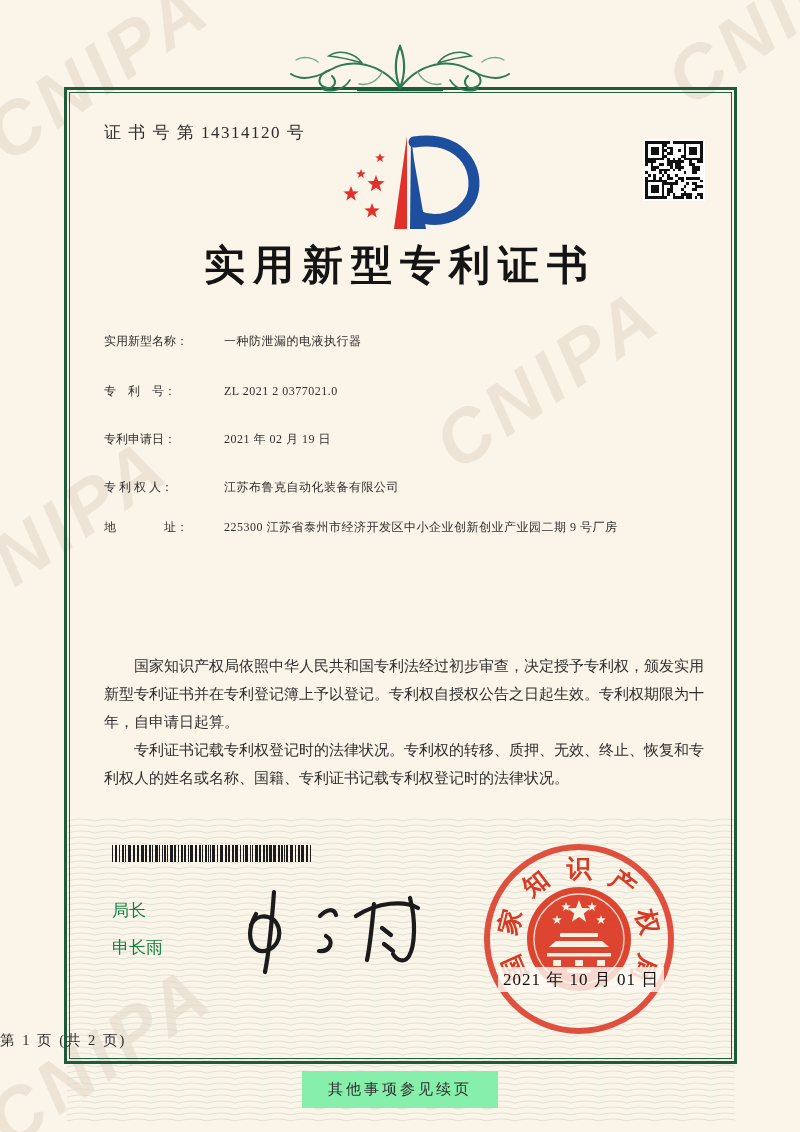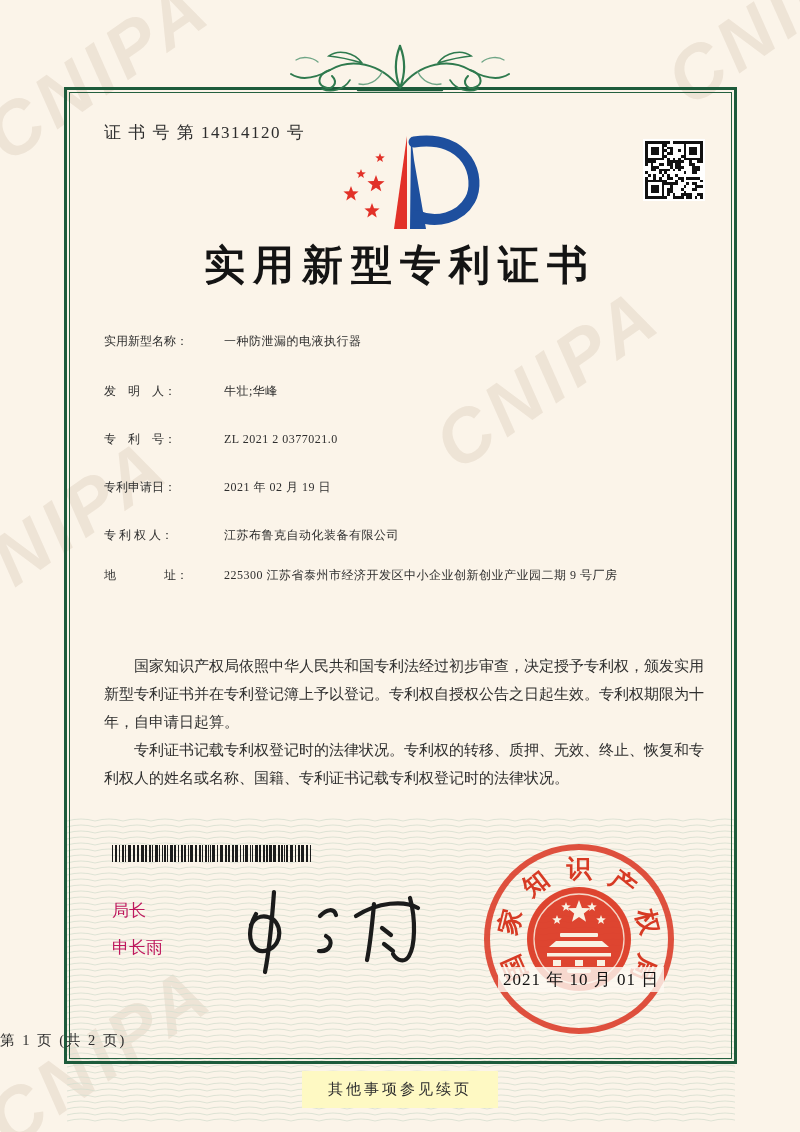--- a/index.html
+++ b/index.html
@@ -34,37 +34,37 @@
 
   .paras{position:absolute;left:104px;top:652px;width:600px;font-size:15px;color:#2e2e2e;
          line-height:28px;text-align:justify;}
   .paras p{margin:0;text-indent:2em;}
 
   .waves{position:absolute;left:67px;top:818px;width:668px;height:307px;z-index:0;}
 
   .barcode{position:absolute;left:112px;top:845px;width:204px;height:17px;z-index:1;}
 
   .signer{position:absolute;left:112px;top:901px;z-index:1;font-family:"Liberation Sans",sans-serif;
-          font-size:17px;color:#be185d;}
+          font-size:17px;color:#15803d;}
   .signer div{line-height:20px;}
   .signer .t2{margin-top:17px;}
   .signature{position:absolute;left:222px;top:886px;width:215px;height:95px;z-index:1;}
 
   .seal{position:absolute;left:484px;top:844px;width:190px;height:190px;z-index:2;}
   .seal-ring{position:absolute;left:0;top:0;width:178px;height:178px;border:6px solid rgba(219,57,37,.88);
              border-radius:50%;}
   .ring-char{position:absolute;left:50%;top:50%;font-size:25px;font-weight:bold;color:#d73a24;
              transform:translate(-50%,-50%) rotate(var(--a)) translateY(-71px);}
   .emblem{position:absolute;left:40px;top:40px;width:110px;height:110px;}
   .seal-date{position:absolute;left:498px;top:967px;z-index:3;font-size:17px;color:#111;
              background:rgba(253,249,241,.82);padding:1px 5px;letter-spacing:1px;white-space:nowrap;}
 
   .pageinfo{position:absolute;left:0;top:1031px;width:800px;text-align:left;font-size:14.5px;
             color:#2e2e2e;letter-spacing:2px;z-index:1;}
-  .footer-note{position:absolute;left:50%;top:1071px;transform:translateX(-50%);background:#fef9c3;
+  .footer-note{position:absolute;left:50%;top:1071px;transform:translateX(-50%);background:#86efac;
                padding:9px 26px;font-size:15px;color:#2e2e2e;letter-spacing:3px;z-index:3;white-space:nowrap;}
 </style>
 </head>
 <body>
 
 <div class="page">
 
   <span class="wm" style="left:-30px;top:28px">CNIPA</span>
   <span class="wm" style="left:652px;top:-28px">CNIPA</span>
   <span class="wm" style="left:420px;top:336px">CNIPA</span>
@@ -390,23 +390,20 @@
       <rect x="20" y="20" width="1" height="1" fill="#111"></rect>
     </svg>
 
   <div class="title">实用新型专利证书</div>
 
   <div class="fields">
     <div class="frow gap28">
       <span class="flabel">实用新型名称：</span><span class="fvalue">一种防泄漏的电液执行器</span>
     </div>
     <div class="frow gap26">
-      <span class="flabel">发　明　人：</span><span class="fvalue">牛壮;华峰</span>
-    </div>
-    <div class="frow gap26">
       <span class="flabel">专　利　号：</span><span class="fvalue">ZL 2021 2 0377021.0</span>
     </div>
     <div class="frow gap26">
       <span class="flabel">专利申请日：</span><span class="fvalue">2021 年 02 月 19 日</span>
     </div>
     <div class="frow gap18">
       <span class="flabel">专 利 权 人：</span><span class="fvalue">江苏布鲁克自动化装备有限公司</span>
     </div>
     <div class="frow gap10">
       <span class="flabel">地　　　　址：</span><span class="fvalue">225300 江苏省泰州市经济开发区中小企业创新创业产业园二期 9 号厂房</span>

